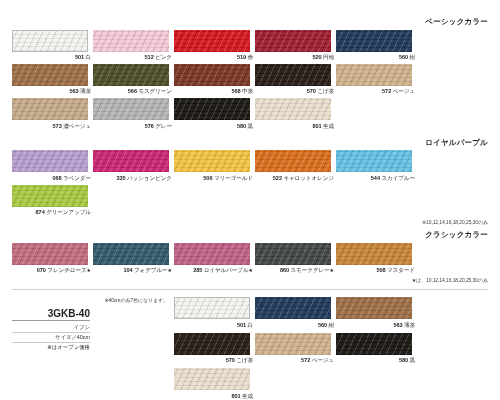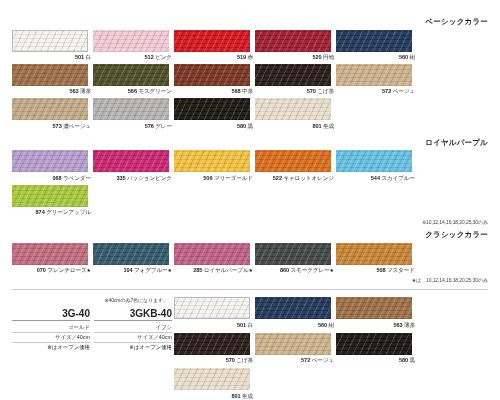--- a/index.html
+++ b/index.html
@@ -316,26 +316,20 @@
     </div>
 
   <hr class="divider">
 
   <div class="bottom">
 
     <div class="bottom-left">
       <p class="product-note">※40cmのみ7色になります。</p>
       <div class="product-row" id="products-root">
           <div class="product-col">
-            <div class="product-code">3G-40</div>
-            <div class="product-line">ゴールド</div>
-            <div class="product-line">サイズ／40cm</div>
-            <div class="product-line last">※はオープン価格</div>
-          </div>
-          <div class="product-col">
             <div class="product-code">3GKB-40</div>
             <div class="product-line">イブシ</div>
             <div class="product-line">サイズ／40cm</div>
             <div class="product-line last">※はオープン価格</div>
           </div>
         </div>
     </div>
 
     <div class="bottom-right" id="bottom-swatches-root">
         <div class="swatch-cell">

